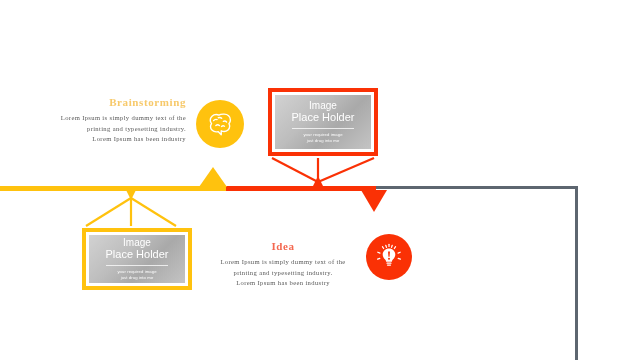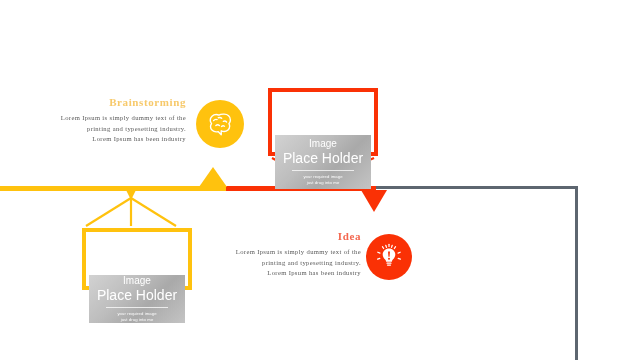--- a/index.html
+++ b/index.html
@@ -103,22 +103,23 @@
     position: absolute;
     text-align: right;
   }
   .block-brainstorm {
     left: 30px;
     top: 96px;
     width: 156px;
   }
   .block-idea {
     left: 205px;
-    top: 230px;
+    top: 240px;
     width: 156px;
+    text-align: center;
   }
   .sec-title {
     font-family: "Liberation Serif", serif;
     font-size: 11px;
     letter-spacing: 0.6px;
     margin: 0 0 5px 0;
     font-weight: bold;
   }
   .title-yellow { color: #f7c96a; }
   .title-red    { color: #f4674f; }
@@ -179,31 +180,30 @@
   .ph-inner {
     width: 100%;
     height: 100%;
     box-sizing: border-box;
     background: linear-gradient(135deg, #d2d2d2 0%, #bdbdbd 38%, #a9a9a9 62%, #c4c4c4 100%);
     display: flex;
     flex-direction: column;
     align-items: center;
     justify-content: center;
     position: relative;
-    margin-top: 40px;
   }
   .ph-title {
     font-family: "Liberation Sans", sans-serif;
     font-size: 10px;
     color: #ffffff;
     line-height: 1.18;
     text-align: center;
     font-weight: normal;
   }
-  .ph-title .ph-t2 { font-size: 14px; display: block; }
+  .ph-title .ph-t2 { font-size: 11px; display: block; }
   .ph-rule {
     width: 64%;
     height: 1px;
     background: rgba(255,255,255,0.75);
     margin: 4px 0 3px 0;
   }
   .ph-sub {
     font-family: "Liberation Sans", sans-serif;
     font-size: 4.2px;
     color: #ffffff;

